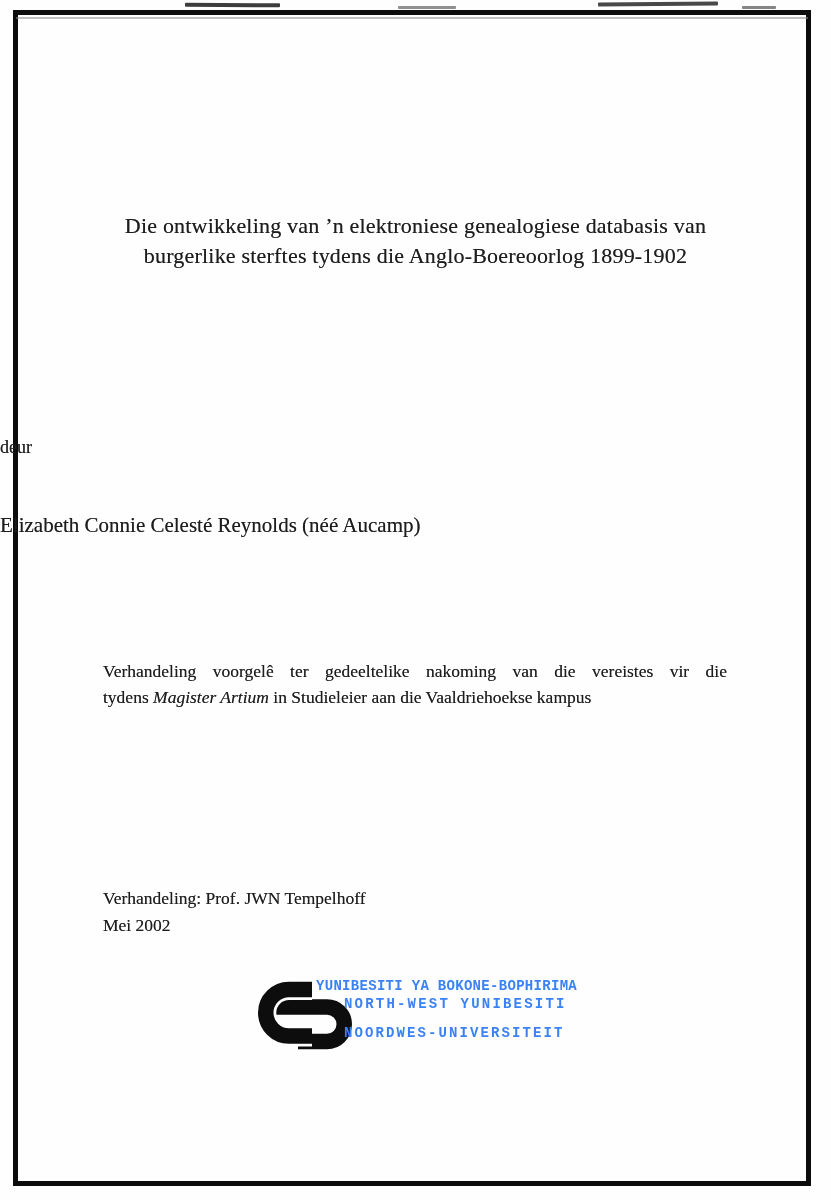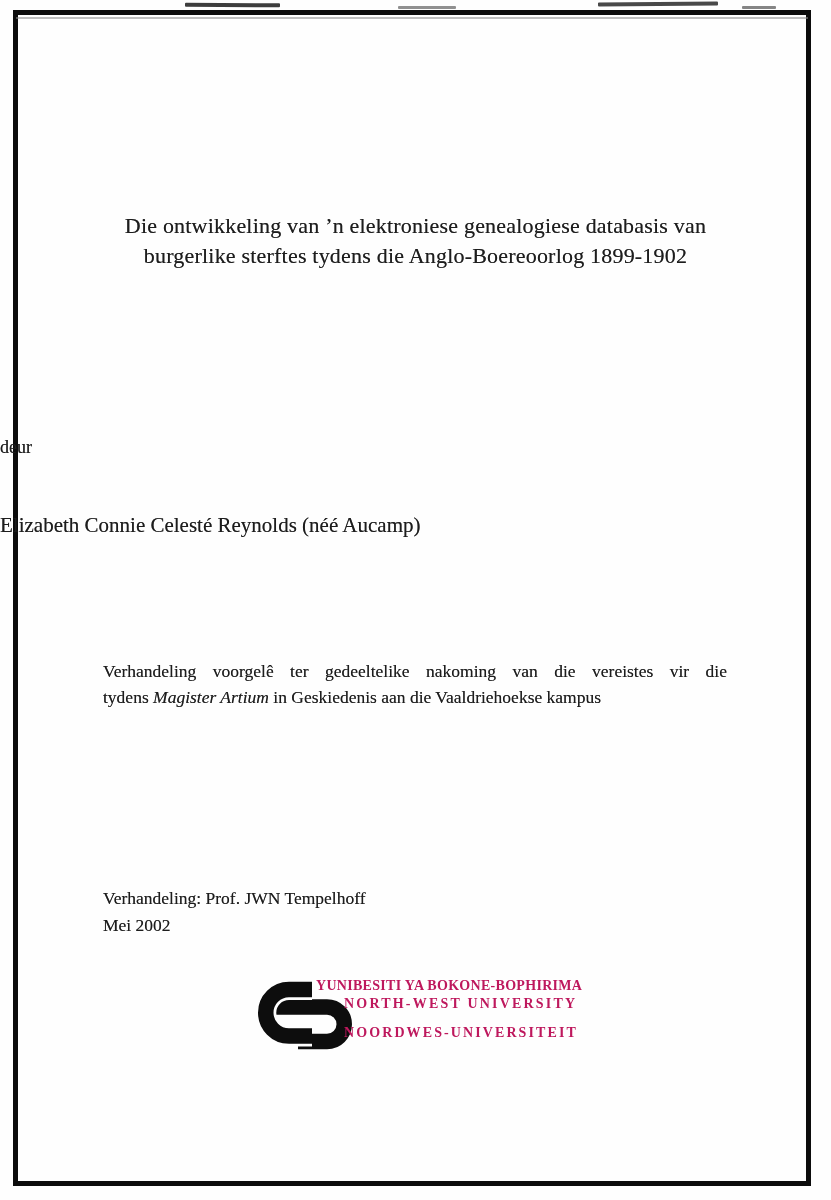--- a/index.html
+++ b/index.html
@@ -108,23 +108,23 @@
   }
   .logo-mark {
     position: absolute;
     left: 0;
     top: 3px;
     width: 96px;
     height: 70px;
   }
   .logo-text {
     position: absolute;
-    font-family: Liberation Serif, serif;
+    font-family: Liberation Mono, monospace;
     font-weight: 700;
-    color: #be185d;
+    color: #3b82f6;
     white-space: nowrap;
   }
   .logo-text.lt1 { left: 58px; top: 1px;  font-size: 14px; letter-spacing: .3px; }
   .logo-text.lt2 { left: 86px; top: 19px; font-size: 14px; letter-spacing: 2.2px; }
   .logo-text.lt3 { left: 86px; top: 48px; font-size: 14px; letter-spacing: 2.1px; }
 </style>
 </head>
 <body>
 
 <div class="page">
@@ -138,35 +138,35 @@
 
   <div class="title-line l1 scan-text">Die ontwikkeling van ’n elektroniese genealogiese databasis van</div>
   <div class="title-line l2 scan-text">burgerlike sterftes tydens die Anglo-Boereoorlog 1899-1902</div>
 
   <div class="byline scan-text">deur</div>
 
   <div class="author scan-text">Elizabeth Connie Celesté Reynolds (néé Aucamp)</div>
 
   <div class="statement scan-text">
     <div class="just">Verhandeling voorgelê ter gedeeltelike nakoming van die vereistes vir die</div>
-    <div><span>tydens </span><span class="it">Magister Artium</span><span> in Geskiedenis aan die Vaaldriehoekse kampus</span></div>
+    <div><span>tydens </span><span class="it">Magister Artium</span><span> in Studieleier aan die Vaaldriehoekse kampus</span></div>
   </div>
 
   <div class="credits scan-text">
     <div>Verhandeling: Prof. JWN Tempelhoff</div>
     <div>Mei 2002</div>
   </div>
 
   <div class="logo">
     <svg class="logo-mark" viewBox="0 0 96 70" xmlns="http://www.w3.org/2000/svg">
 
       <path d="M10 27 H69 A17.25 17.25 0 0 1 69 61.5 H40" fill="none" stroke="#0d0d0d" stroke-width="15.5" stroke-linecap="butt"></path>
 
       <path d="M54 9.5 H31 A23.25 23.25 0 0 0 31 56 H54" fill="none" stroke="#fefefe" stroke-width="21" stroke-linecap="butt"></path>
 
       <path d="M54 9.5 H31 A23.25 23.25 0 0 0 31 56 H54" fill="none" stroke="#0d0d0d" stroke-width="15.5" stroke-linecap="butt"></path>
     </svg>
     <div class="logo-text lt1">YUNIBESITI YA BOKONE-BOPHIRIMA</div>
-    <div class="logo-text lt2">NORTH-WEST UNIVERSITY</div>
+    <div class="logo-text lt2">NORTH-WEST YUNIBESITI</div>
     <div class="logo-text lt3">NOORDWES-UNIVERSITEIT</div>
   </div>
 
 </div>
 
 </body></html>

